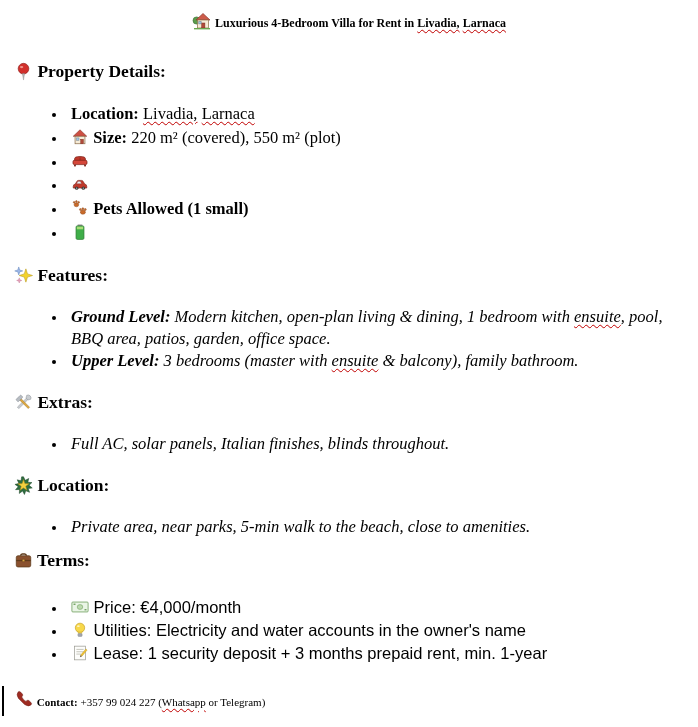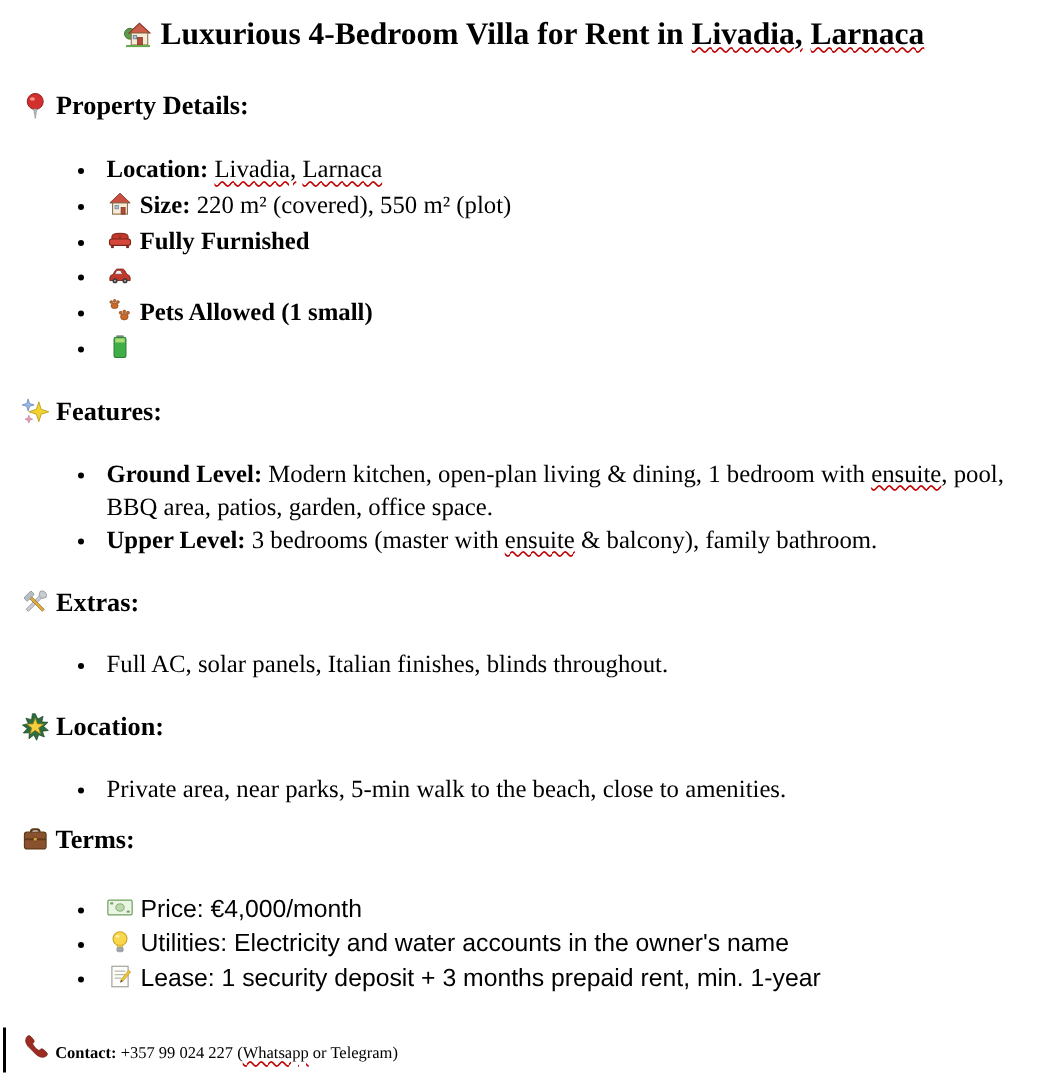--- a/index.html
+++ b/index.html
@@ -6,33 +6,33 @@
   html,body { margin:0; padding:0; }
   body {
     width:698px; height:727px; overflow:hidden;
     background:#ffffff; color:#000;
     font-family:"Liberation Serif", serif;
     font-size:16.5px;
   }
   .title {
     margin:0; padding-top:11px;
     text-align:center;
-    font-size:21px; font-weight:700; line-height:22px;
+    font-size:12px; font-weight:700; line-height:22px;
   }
   h2.sec {
     margin:18px 0 0 14px;
     font-size:17.5px; font-weight:700; line-height:24px;
   }
   h2.sec.first { margin-top:25px; }
   h2.sec.terms-h { margin-top:10px; }
   ul.list { margin:19px 12px 0 0; padding-left:67px; list-style:disc; }
   ul.list li { padding-left:4px; }
   ul.list li::marker { color:#000; font-size:0.9em; }
   ul.pd-list li { line-height:23.8px; }
-  ul.feat-list li, ul.plain-list li { line-height:22px; }
+  ul.feat-list li, ul.plain-list li { line-height:22px;font-style:italic; }
   ul.terms-list { margin-top:24px; }
   ul.terms-list li {
     line-height:23px;
     font-family:"Liberation Sans", sans-serif;
     font-size:16.5px;
   }
   b { font-weight:700; }
   .sq {
     text-decoration-line:underline;
     text-decoration-style:wavy;
@@ -95,21 +95,20 @@
     <span>220 m² (covered), 550 m² (plot)</span>
   </li>
   <li>
     <svg class="ic" width="18" height="18" viewBox="0 0 20 20">
         <path d="M4 10 L4 7.5 Q4 5 10 5 Q16 5 16 7.5 L16 10 Z" fill="#c0392b" stroke="#7e241b" stroke-width="0.8"></path>
         <rect x="2.2" y="9.2" width="15.6" height="4.8" rx="1.6" fill="#d5473a" stroke="#7e241b" stroke-width="0.8"></rect>
         <rect x="3.4" y="14" width="2" height="2" fill="#7e241b"></rect>
         <rect x="14.6" y="14" width="2" height="2" fill="#7e241b"></rect>
         <line x1="10" y1="6" x2="10" y2="9" stroke="#7e241b" stroke-width="0.7"></line>
       </svg>
-    <b>Fully Furnished</b>
   </li>
   <li>
     <svg class="ic" width="18" height="18" viewBox="0 0 20 20">
         <path d="M2.5 12.5 Q2.5 10.4 4.8 10 L6.6 6.9 Q7.1 6 8.4 6 L11.6 6 Q12.9 6 13.4 6.9 L15.2 10 Q17.5 10.4 17.5 12.5 L17.5 14.5 L2.5 14.5 Z" fill="#c0392b" stroke="#7e241b" stroke-width="0.7"></path>
         <path d="M7.6 7 L10.4 7 L11.9 9.8 L6.1 9.8 Z" fill="#e8f1f8" stroke="#7e241b" stroke-width="0.4"></path>
         <circle cx="6.3" cy="14.6" r="1.9" fill="#3a3a3a"></circle>
         <circle cx="13.7" cy="14.6" r="1.9" fill="#3a3a3a"></circle>
         <circle cx="6.3" cy="14.6" r="0.7" fill="#bbb"></circle>
         <circle cx="13.7" cy="14.6" r="0.7" fill="#bbb"></circle>
       </svg>

